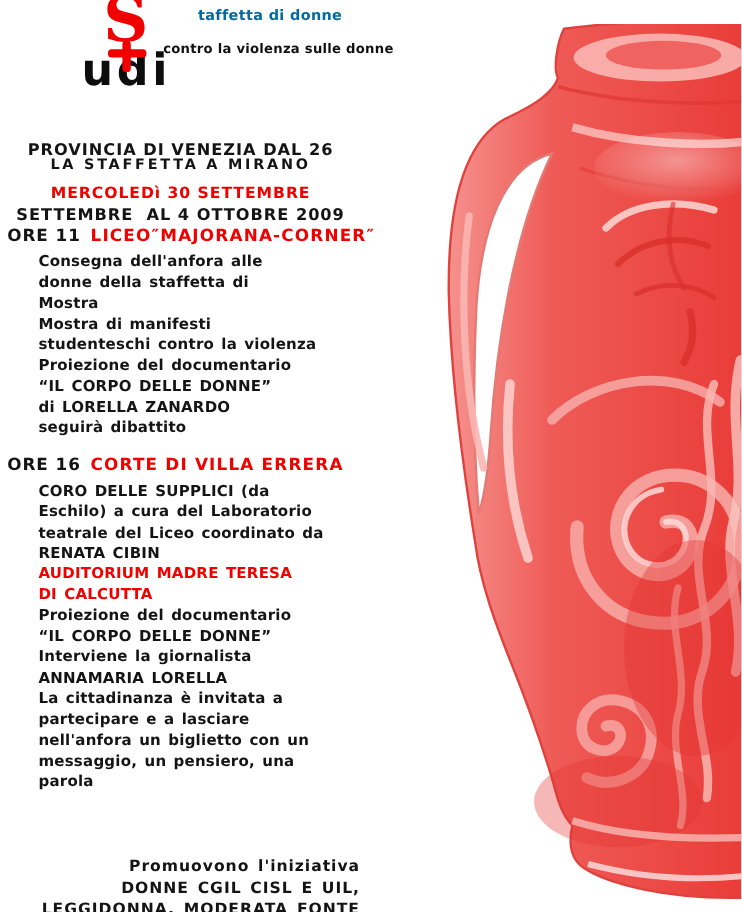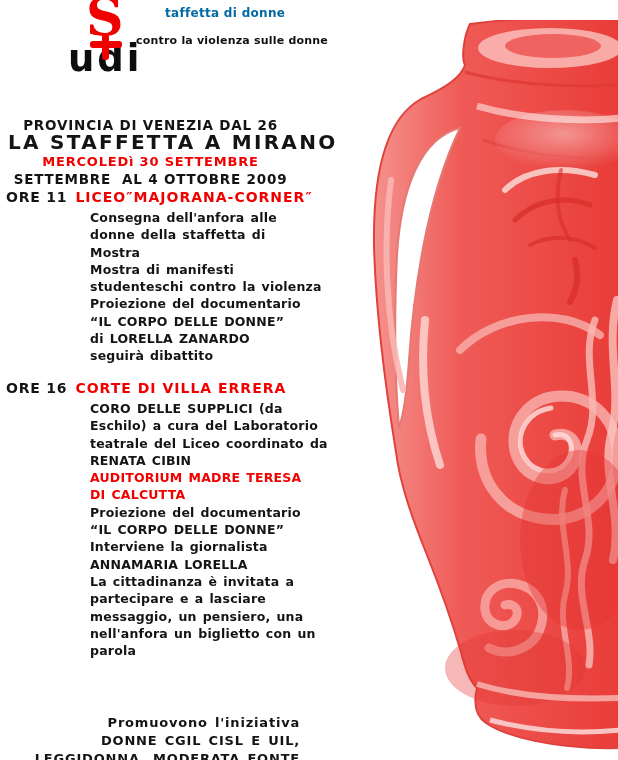--- a/index.html
+++ b/index.html
@@ -15,30 +15,30 @@
   .logo-udi{position:absolute;left:68px;top:40px;font-size:37px;font-weight:900;
     letter-spacing:3px;color:#0d0d0d;line-height:1;z-index:2;}
   .title-rest{position:absolute;left:117px;top:6px;font-size:12px;color:#0369a1;
     letter-spacing:.3px;white-space:nowrap;margin-left:48px;}
   .subtitle{position:absolute;left:136px;top:34px;font-size:11px;color:#111;
     letter-spacing:.2px;white-space:nowrap;}
   .date-block{position:absolute;left:8px;top:80px;width:285px;text-align:center;
     font-size:13.5px;letter-spacing:.8px;line-height:18px;white-space:pre;}
   
   .event-title{position:absolute;left:8px;top:130px;width:285px;text-align:center;
-    font-size:20px;letter-spacing:2.3px;white-space:pre;}
+    font-size:12px;letter-spacing:2.3px;white-space:pre;}
   .event-date{position:absolute;left:8px;top:154px;width:285px;text-align:center;
     font-size:13px;letter-spacing:.8px;color:#f10000;white-space:pre;}
   
   .section{position:absolute;left:6px;white-space:nowrap;}
   .sec1{top:189px;}
   .sec2{top:380px;}
   .time-row{font-size:14px;letter-spacing:.8px;}
   .time-row .venue{color:#f10000;margin-left:8px;letter-spacing:1px;}
-  .lines{margin-top:4px;margin-left:84px;font-size:12.5px;line-height:17.3px;
+  .lines{margin-top:4px;margin-left:26px;font-size:12.5px;line-height:17.3px;
     letter-spacing:.2px;word-spacing:1.5px;}
   .lines .line.red{color:#f10000;}
   
   .footer{position:absolute;left:20px;top:686px;width:280px;text-align:right;
     font-size:13px;line-height:18px;letter-spacing:.8px;word-spacing:2px;white-space:nowrap;margin-top:28px;}
   
   .amphora{position:absolute;left:365px;top:20px;width:253px;height:730px;}
 </style>
 </head>
 <body>
@@ -158,22 +158,22 @@
         <div class="line">teatrale del Liceo coordinato da</div>
         <div class="line">RENATA CIBIN</div>
         <div class="line red">AUDITORIUM MADRE TERESA</div>
         <div class="line red">DI CALCUTTA</div>
         <div class="line">Proiezione del documentario</div>
         <div class="line">“IL CORPO DELLE DONNE”</div>
         <div class="line">Interviene la giornalista</div>
         <div class="line">ANNAMARIA LORELLA</div>
         <div class="line">La cittadinanza è invitata a</div>
         <div class="line">partecipare e a lasciare</div>
+        <div class="line">nell'anfora un biglietto con un</div>
         <div class="line">messaggio, un pensiero, una</div>
-        <div class="line">nell'anfora un biglietto con un</div>
         <div class="line">parola</div>
       </div>
   </div>
 
   <div class="footer">
     <div>Promuovono l'iniziativa</div>
     <div>DONNE CGIL CISL E UIL,</div>
     <div>LEGGIDONNA, MODERATA FONTE</div>
   </div>
 

